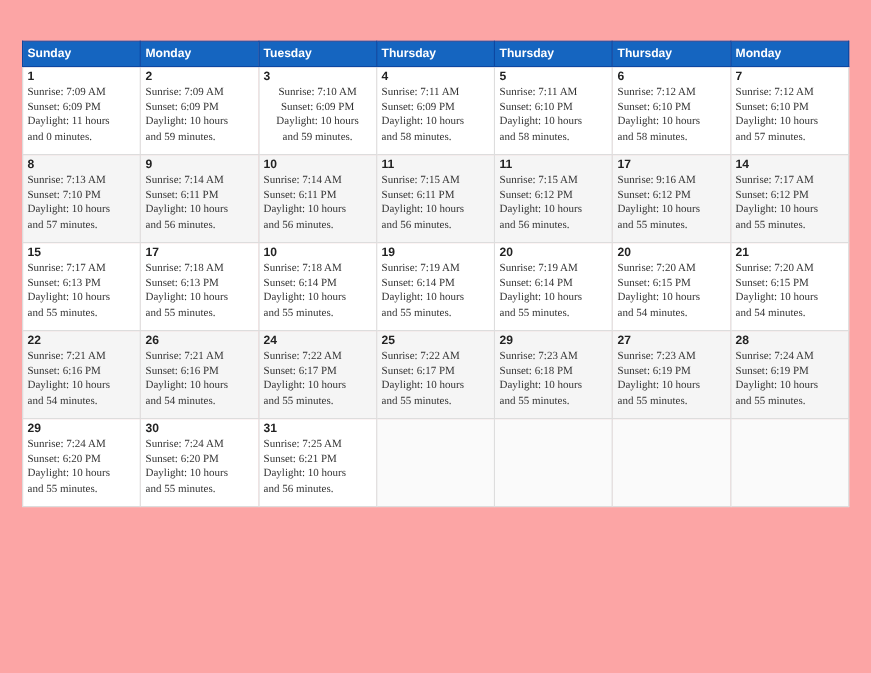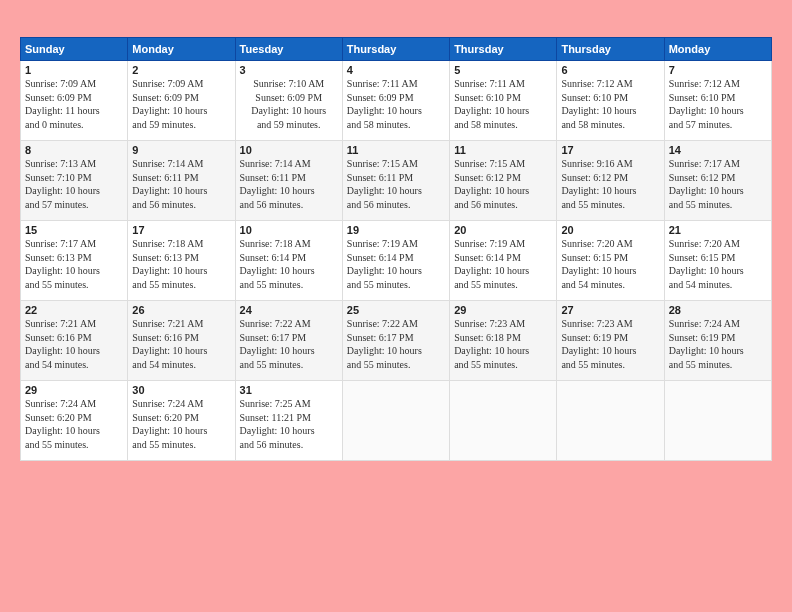--- a/index.html
+++ b/index.html
@@ -327,21 +327,21 @@
           <td>
             <span class="day-num">30</span>
             <div class="day-info" style="white-space: pre-line;">Sunrise: 7:24 AM
 Sunset: 6:20 PM
 Daylight: 10 hours
 and 55 minutes.</div>
           </td>
           <td>
             <span class="day-num">31</span>
             <div class="day-info" style="white-space: pre-line;">Sunrise: 7:25 AM
-Sunset: 11:21 PM
+Sunset: 6:21 PM
 Daylight: 10 hours
 and 56 minutes.</div>
           </td>
           <td class="empty"></td>
           <td class="empty"></td>
           <td class="empty"></td>
           <td class="empty"></td>
         </tr>
       </tbody>
   </table>

